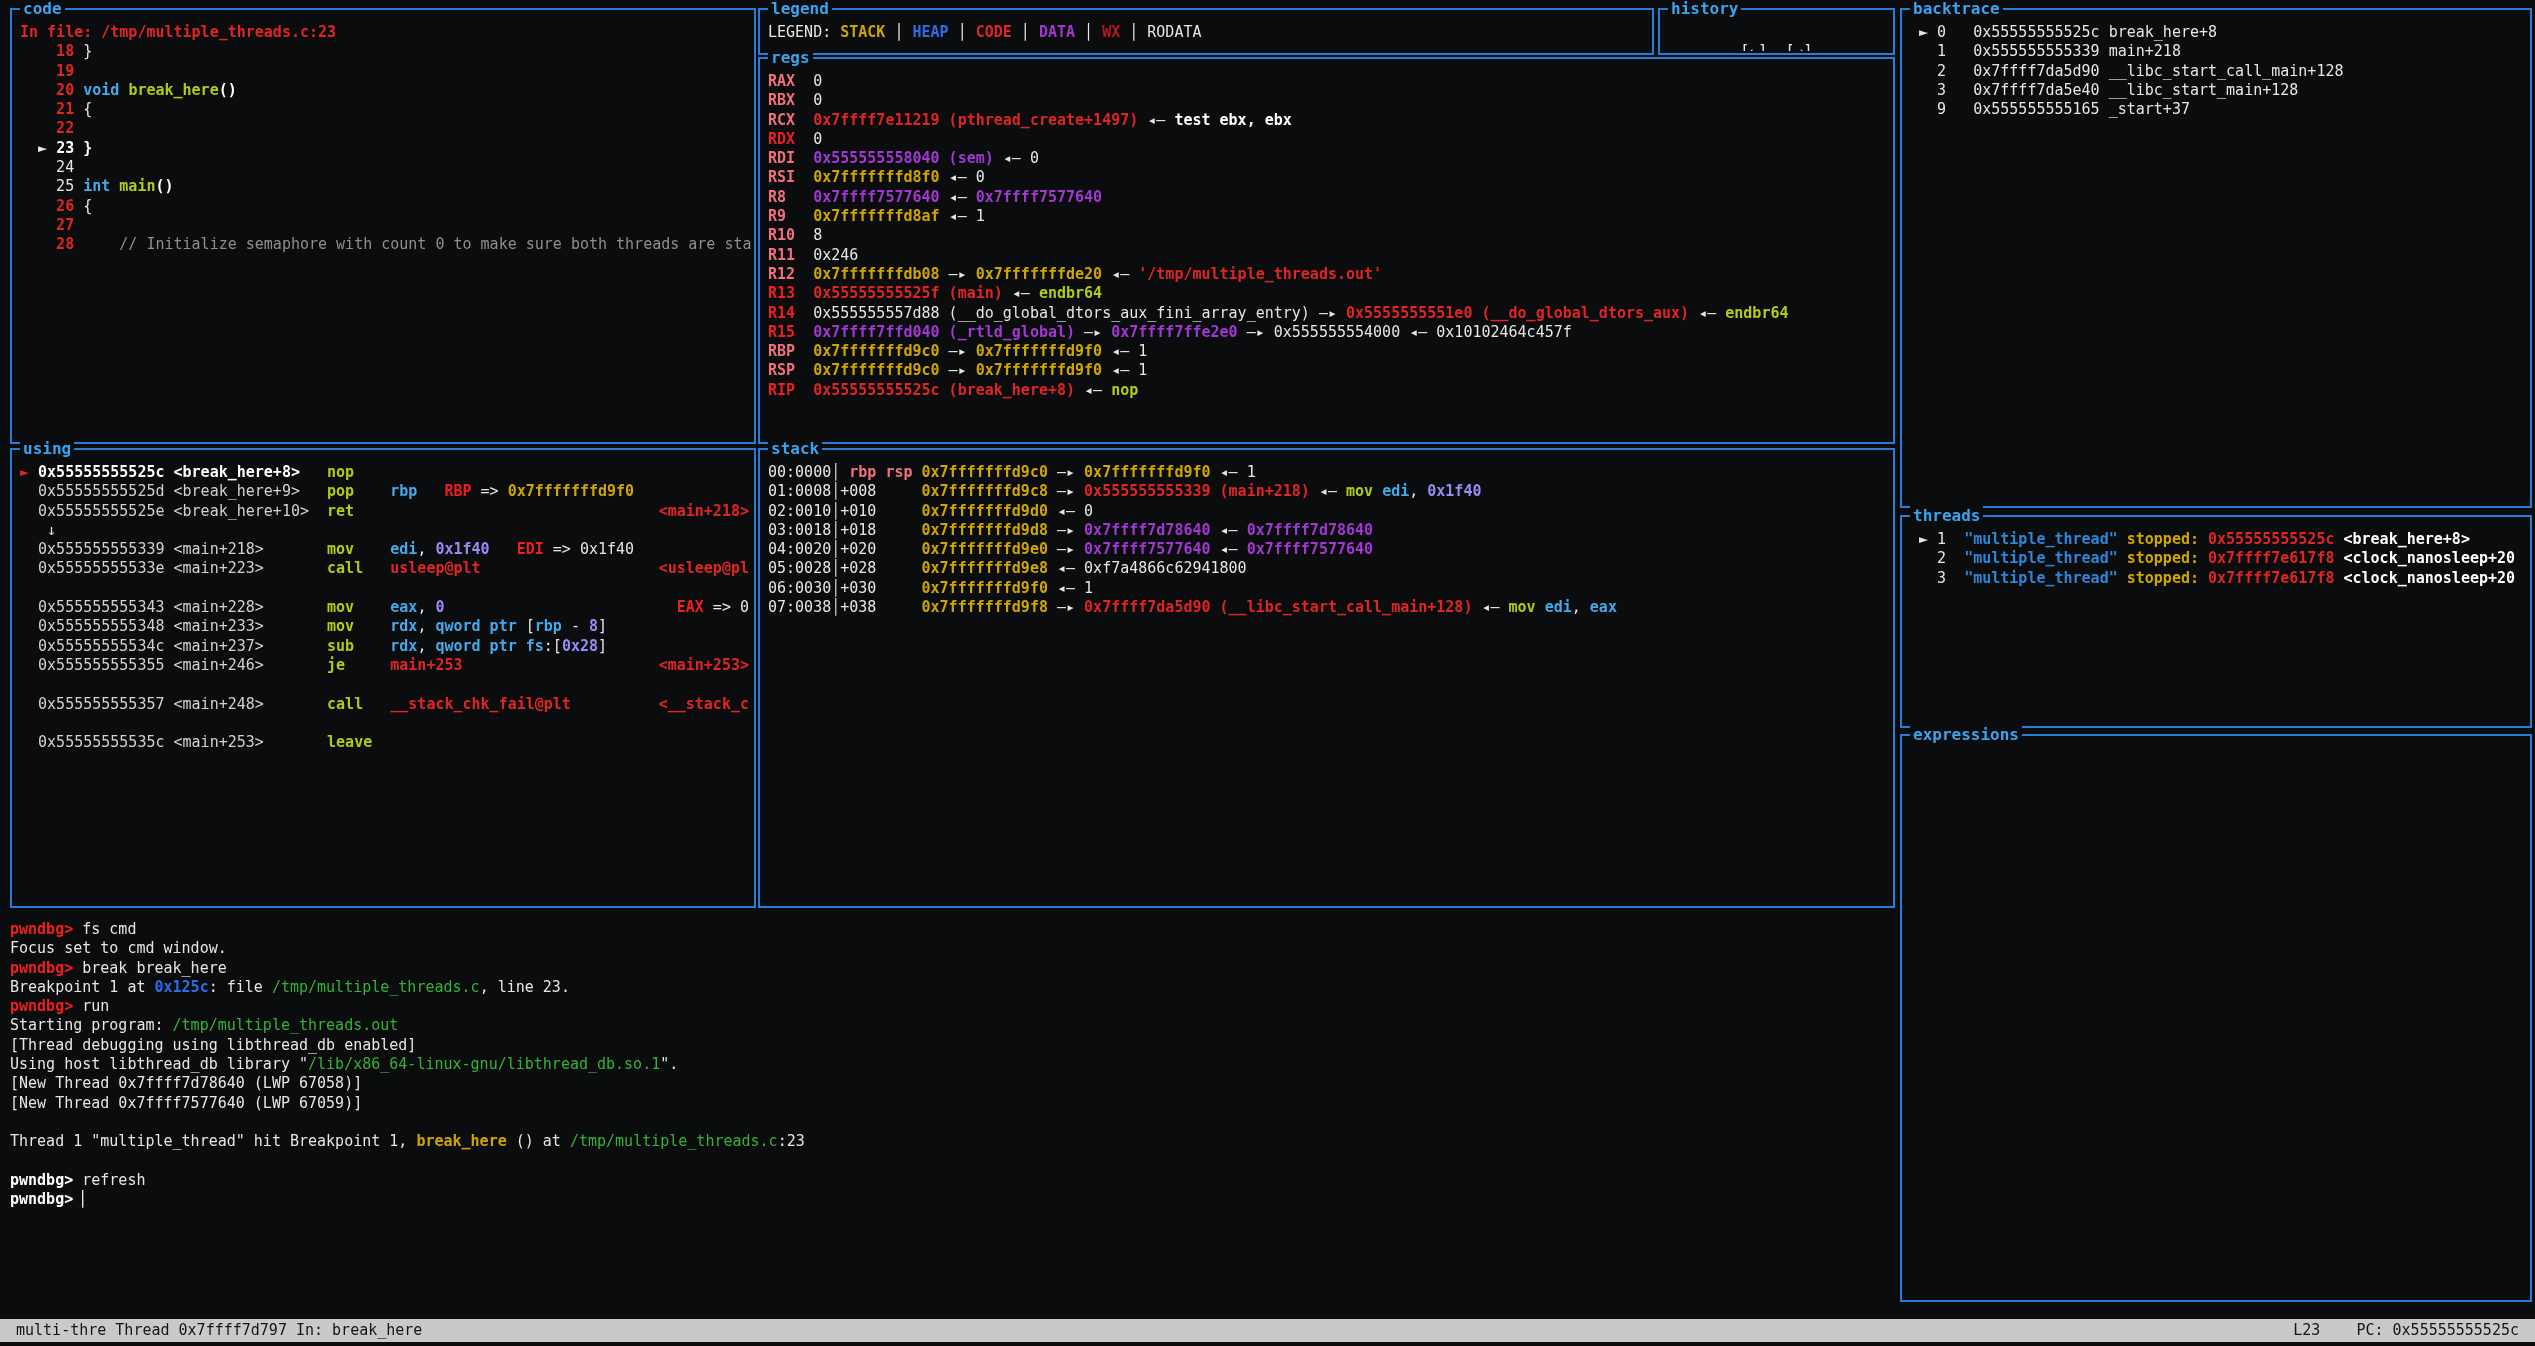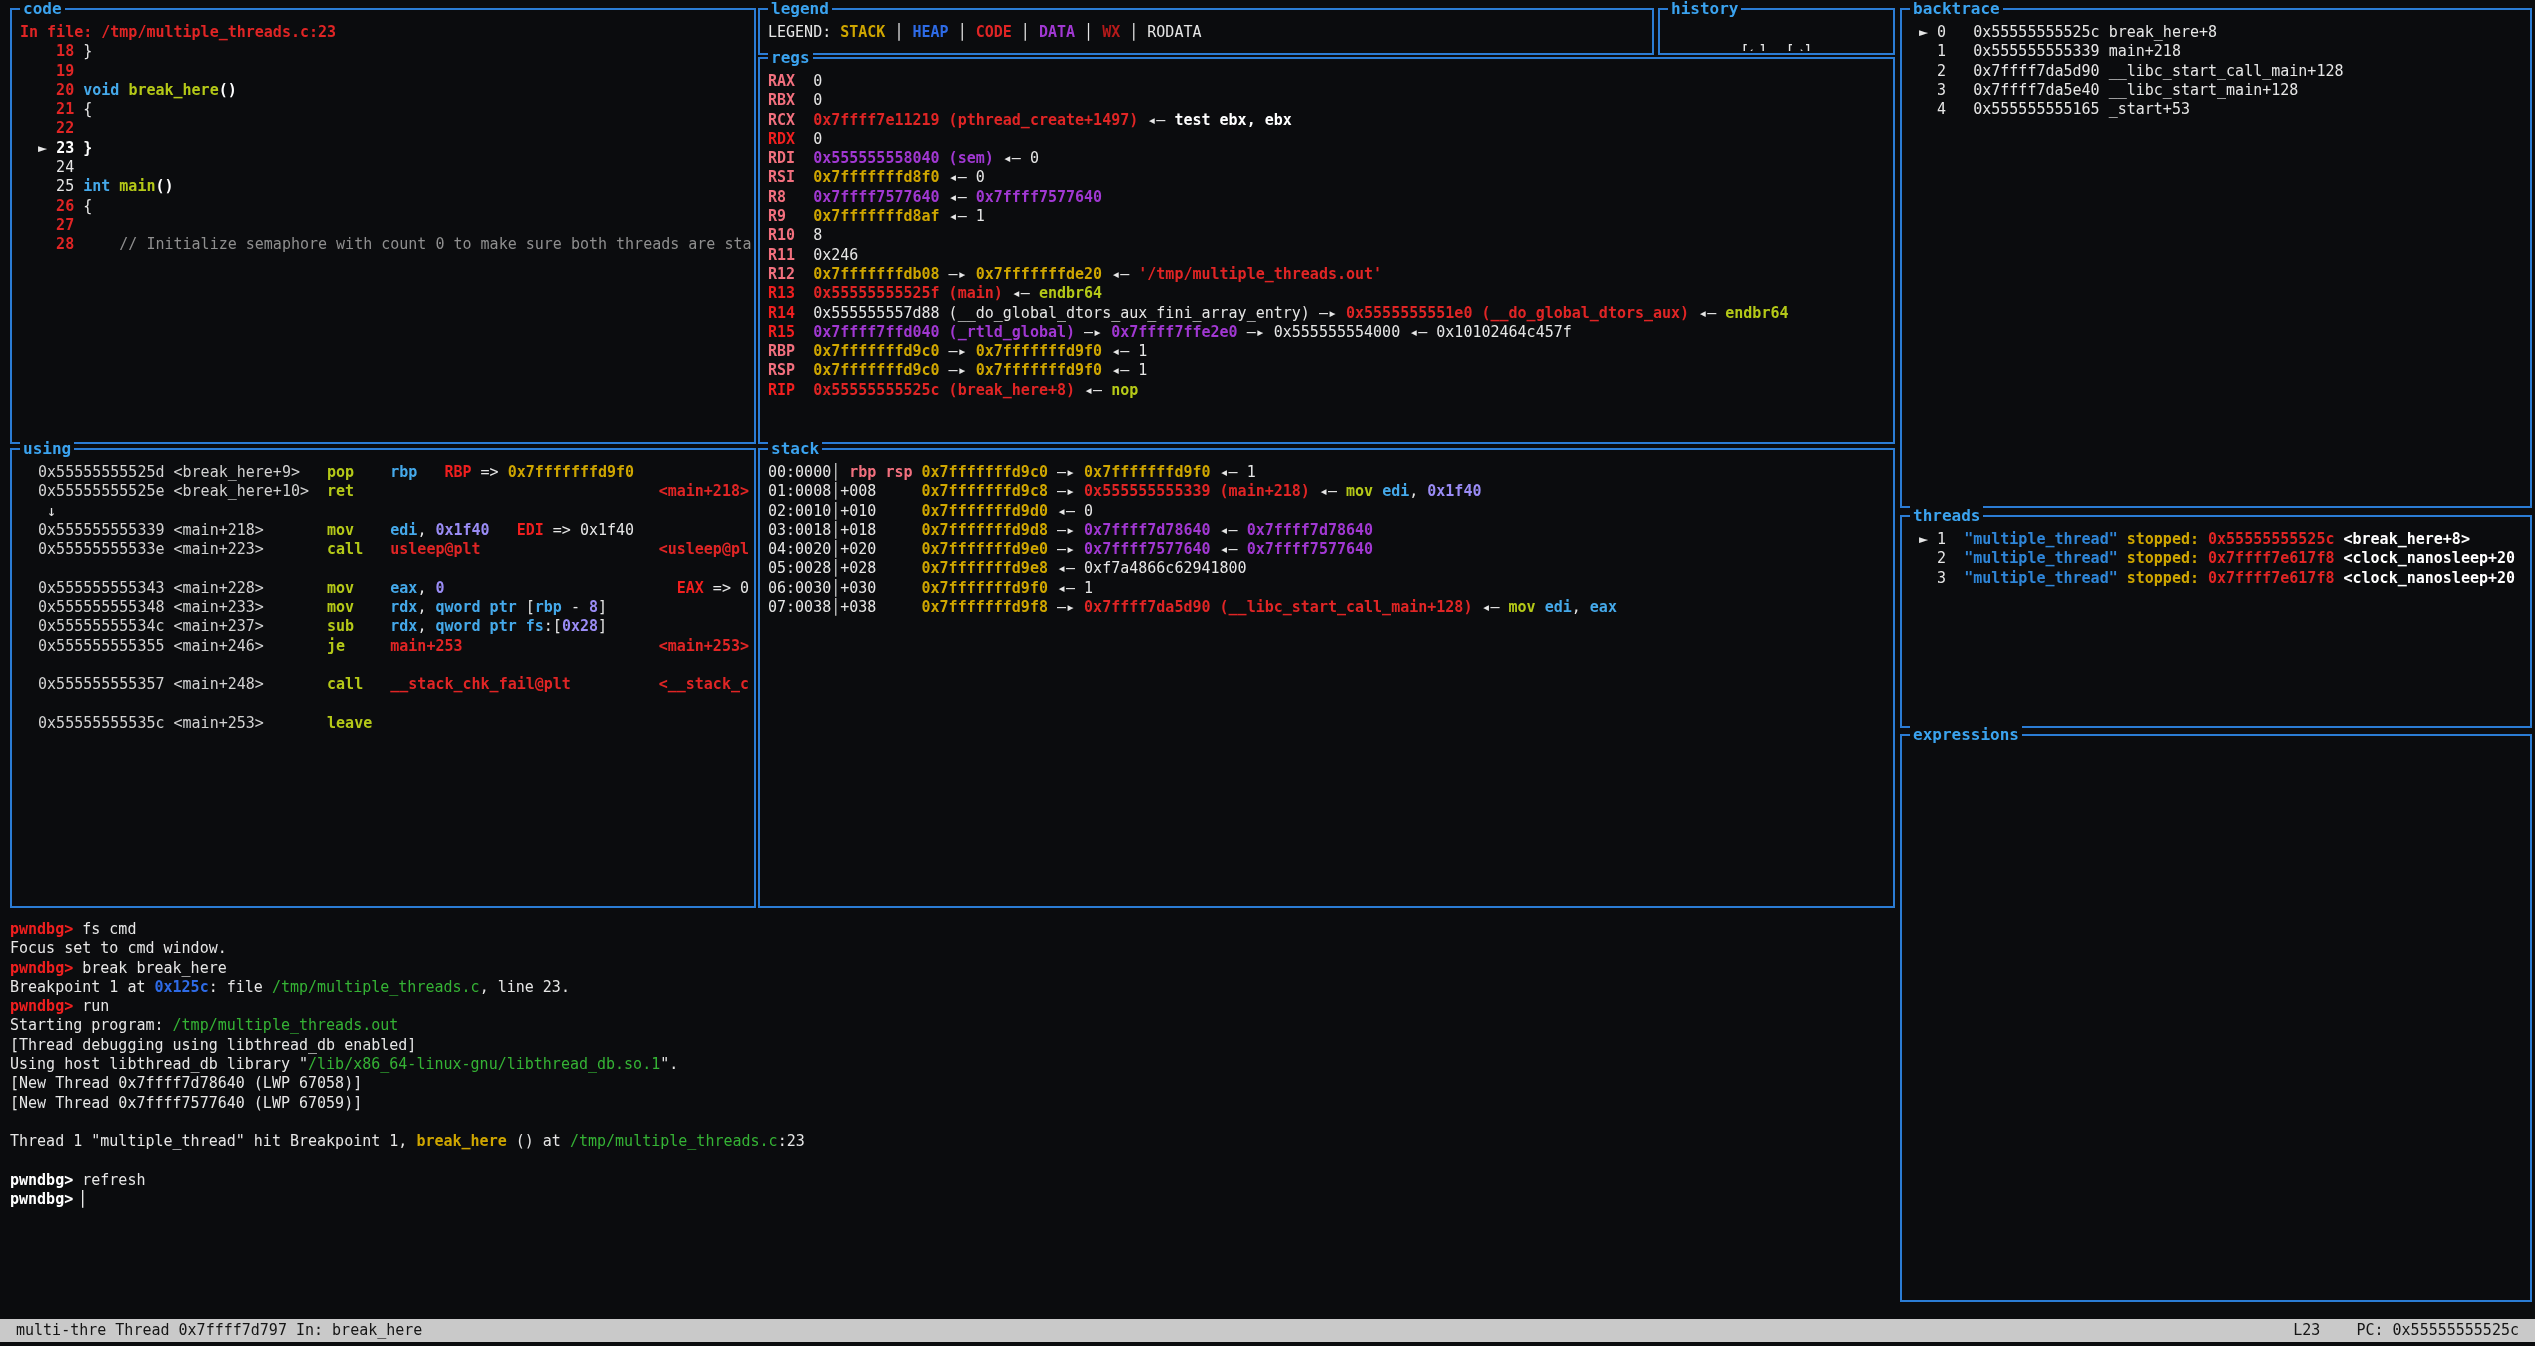--- a/index.html
+++ b/index.html
@@ -97,27 +97,28 @@
       </div>
   </div>
 
   <div class="panel" style="left:1900px;top:8px;width:632px;height:500px;">
     <span class="ptitle">backtrace</span>
     <div class="content">
         <div class="tline"><span class="c-white"> ► 0   0x55555555525c break_here+8</span></div>
         <div class="tline"><span class="c-white">   1   0x555555555339 main+218</span></div>
         <div class="tline"><span class="c-white">   2   0x7ffff7da5d90 __libc_start_call_main+128</span></div>
         <div class="tline"><span class="c-white">   3   0x7ffff7da5e40 __libc_start_main+128</span></div>
-        <div class="tline"><span class="c-white">   4   0x555555555165 _start+53</span></div>
+        <div class="tline"><span class="c-white">   9   0x555555555165 _start+37</span></div>
       </div>
   </div>
 
   <div class="panel" style="left:10px;top:448px;width:746px;height:460px;">
     <span class="ptitle">using</span>
     <div class="content">
+        <div class="tline"><span class="c-redb">► </span><span class="c-wb">0x55555555525c &lt;break_here+8&gt;</span><span class="c-white">   </span><span class="c-olive">nop</span></div>
         <div class="tline"><span class="c-white">  </span><span class="c-dim">0x55555555525d &lt;break_here+9&gt;</span><span class="c-white">   </span><span class="c-olive">pop</span><span class="c-white">    </span><span class="c-blue">rbp</span><span class="c-white">   </span><span class="c-redb">RBP</span><span class="c-white"> =&gt; </span><span class="c-gold">0x7fffffffd9f0</span></div>
         <div class="tline"><span class="c-white">  </span><span class="c-dim">0x55555555525e &lt;break_here+10&gt;</span><span class="c-white">  </span><span class="c-olive">ret</span><span class="rann"><span class="c-red">&lt;main+218&gt;</span></span></div>
         <div class="tline"><span class="c-white">   ↓</span></div>
         <div class="tline"><span class="c-white">  </span><span class="c-dim">0x555555555339 &lt;main+218&gt;</span><span class="c-white">       </span><span class="c-olive">mov</span><span class="c-white">    </span><span class="c-blue">edi</span><span class="c-white">, </span><span class="c-lav">0x1f40</span><span class="c-white">   </span><span class="c-redb">EDI</span><span class="c-white"> =&gt; </span><span class="c-white">0x1f40</span></div>
         <div class="tline"><span class="c-white">  </span><span class="c-dim">0x55555555533e &lt;main+223&gt;</span><span class="c-white">       </span><span class="c-olive">call</span><span class="c-white">   </span><span class="c-red">usleep@plt</span><span class="rann"><span class="c-red">&lt;usleep@pl</span></span></div>
         <div class="tline"></div>
         <div class="tline"><span class="c-white">  </span><span class="c-dim">0x555555555343 &lt;main+228&gt;</span><span class="c-white">       </span><span class="c-olive">mov</span><span class="c-white">    </span><span class="c-blue">eax</span><span class="c-white">, </span><span class="c-lav">0</span><span class="rann"><span class="c-redb">EAX</span><span class="c-white"> =&gt; 0</span></span></div>
         <div class="tline"><span class="c-white">  </span><span class="c-dim">0x555555555348 &lt;main+233&gt;</span><span class="c-white">       </span><span class="c-olive">mov</span><span class="c-white">    </span><span class="c-blue">rdx</span><span class="c-white">, </span><span class="c-blue">qword ptr </span><span class="c-white">[</span><span class="c-blue">rbp</span><span class="c-white"> - </span><span class="c-lav">8</span><span class="c-white">]</span></div>
         <div class="tline"><span class="c-white">  </span><span class="c-dim">0x55555555534c &lt;main+237&gt;</span><span class="c-white">       </span><span class="c-olive">sub</span><span class="c-white">    </span><span class="c-blue">rdx</span><span class="c-white">, </span><span class="c-blue">qword ptr </span><span class="c-blue">fs</span><span class="c-white">:[</span><span class="c-lav">0x28</span><span class="c-white">]</span></div>
         <div class="tline"><span class="c-white">  </span><span class="c-dim">0x555555555355 &lt;main+246&gt;</span><span class="c-white">       </span><span class="c-olive">je</span><span class="c-white">     </span><span class="c-red">main+253</span><span class="rann"><span class="c-red">&lt;main+253&gt;</span></span></div>

